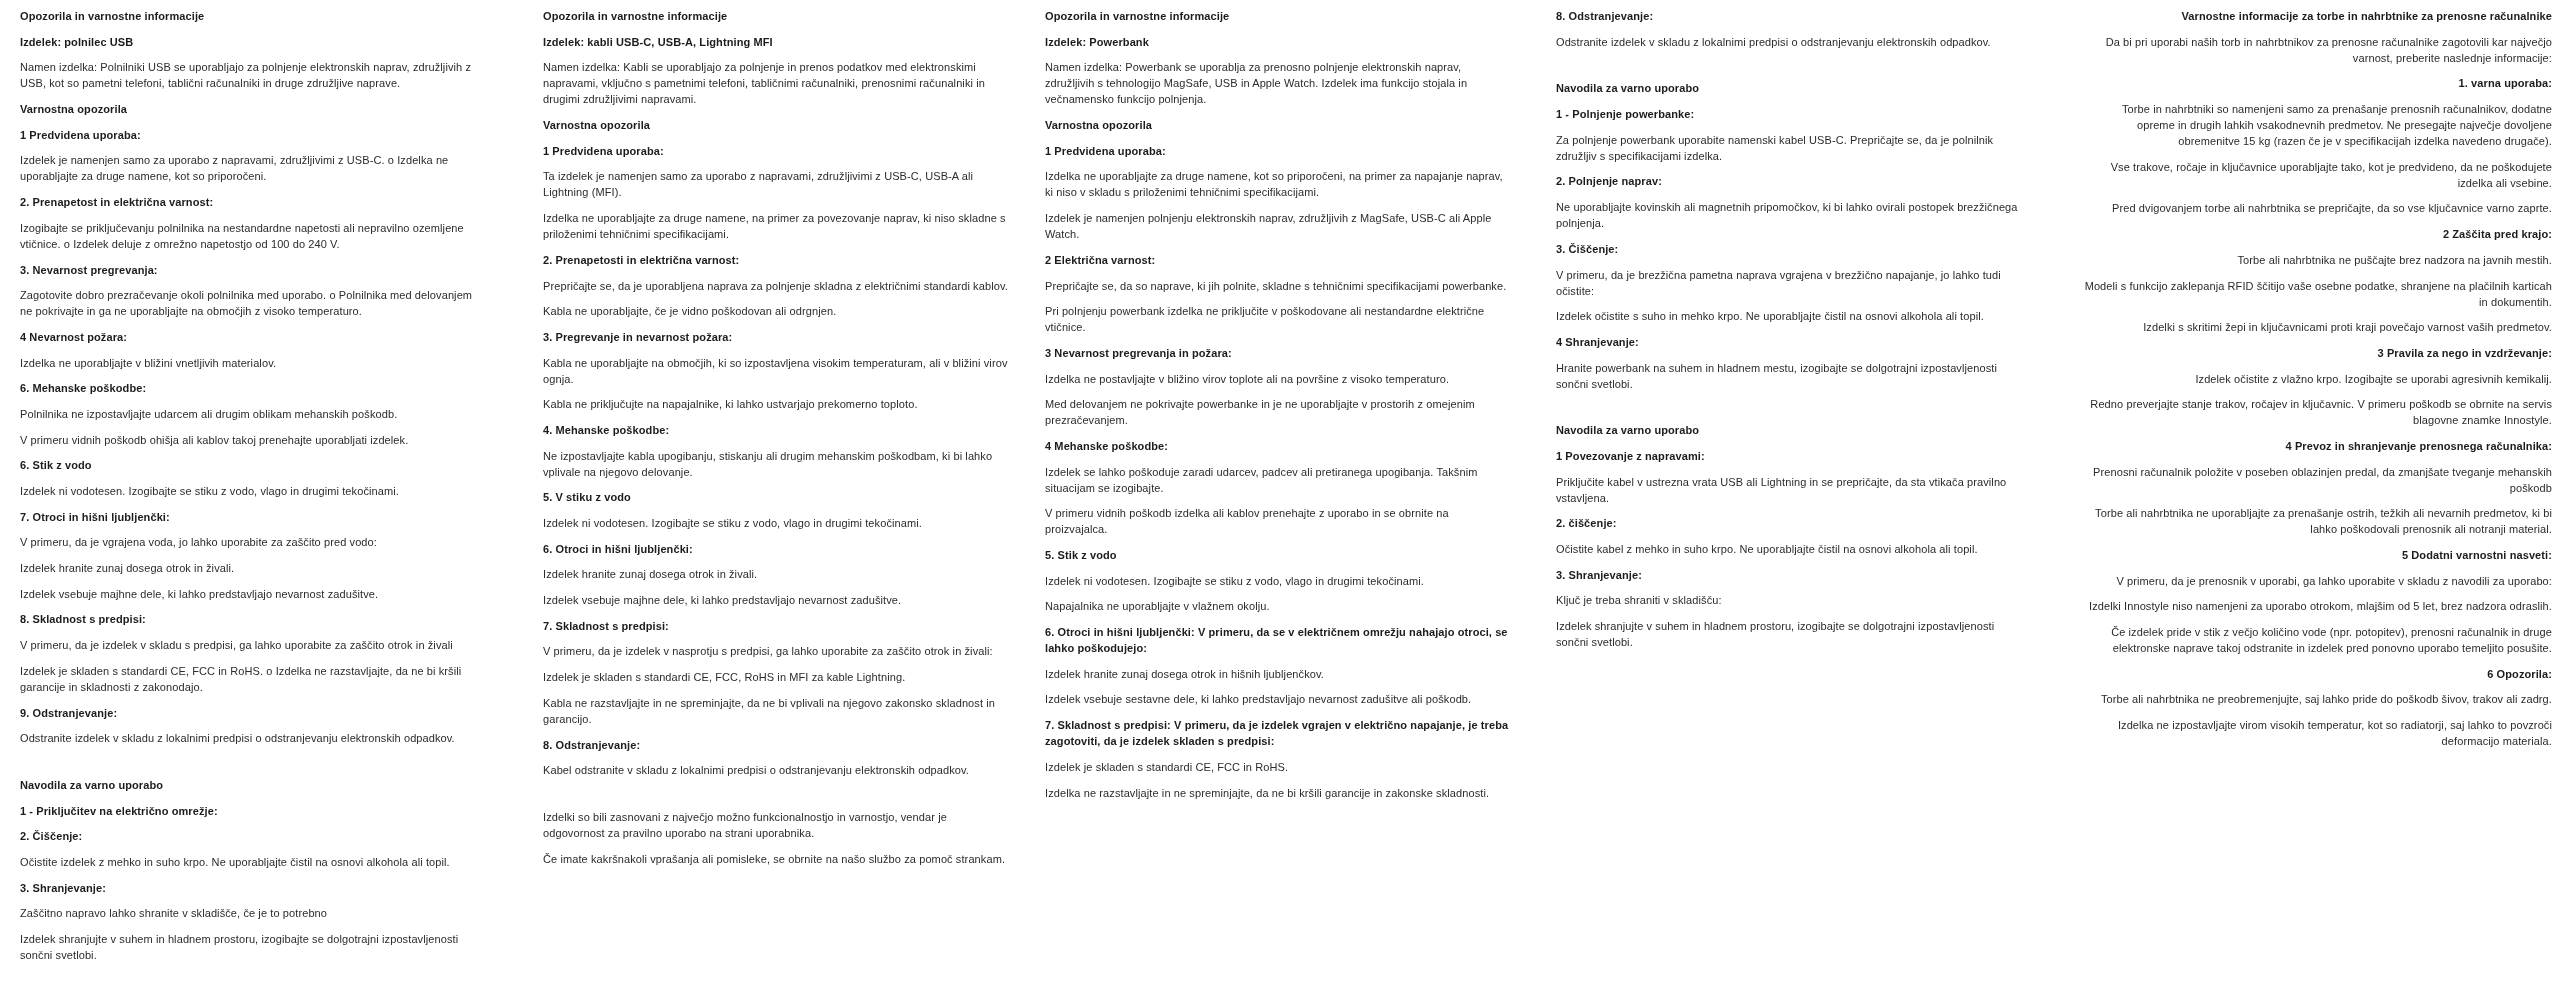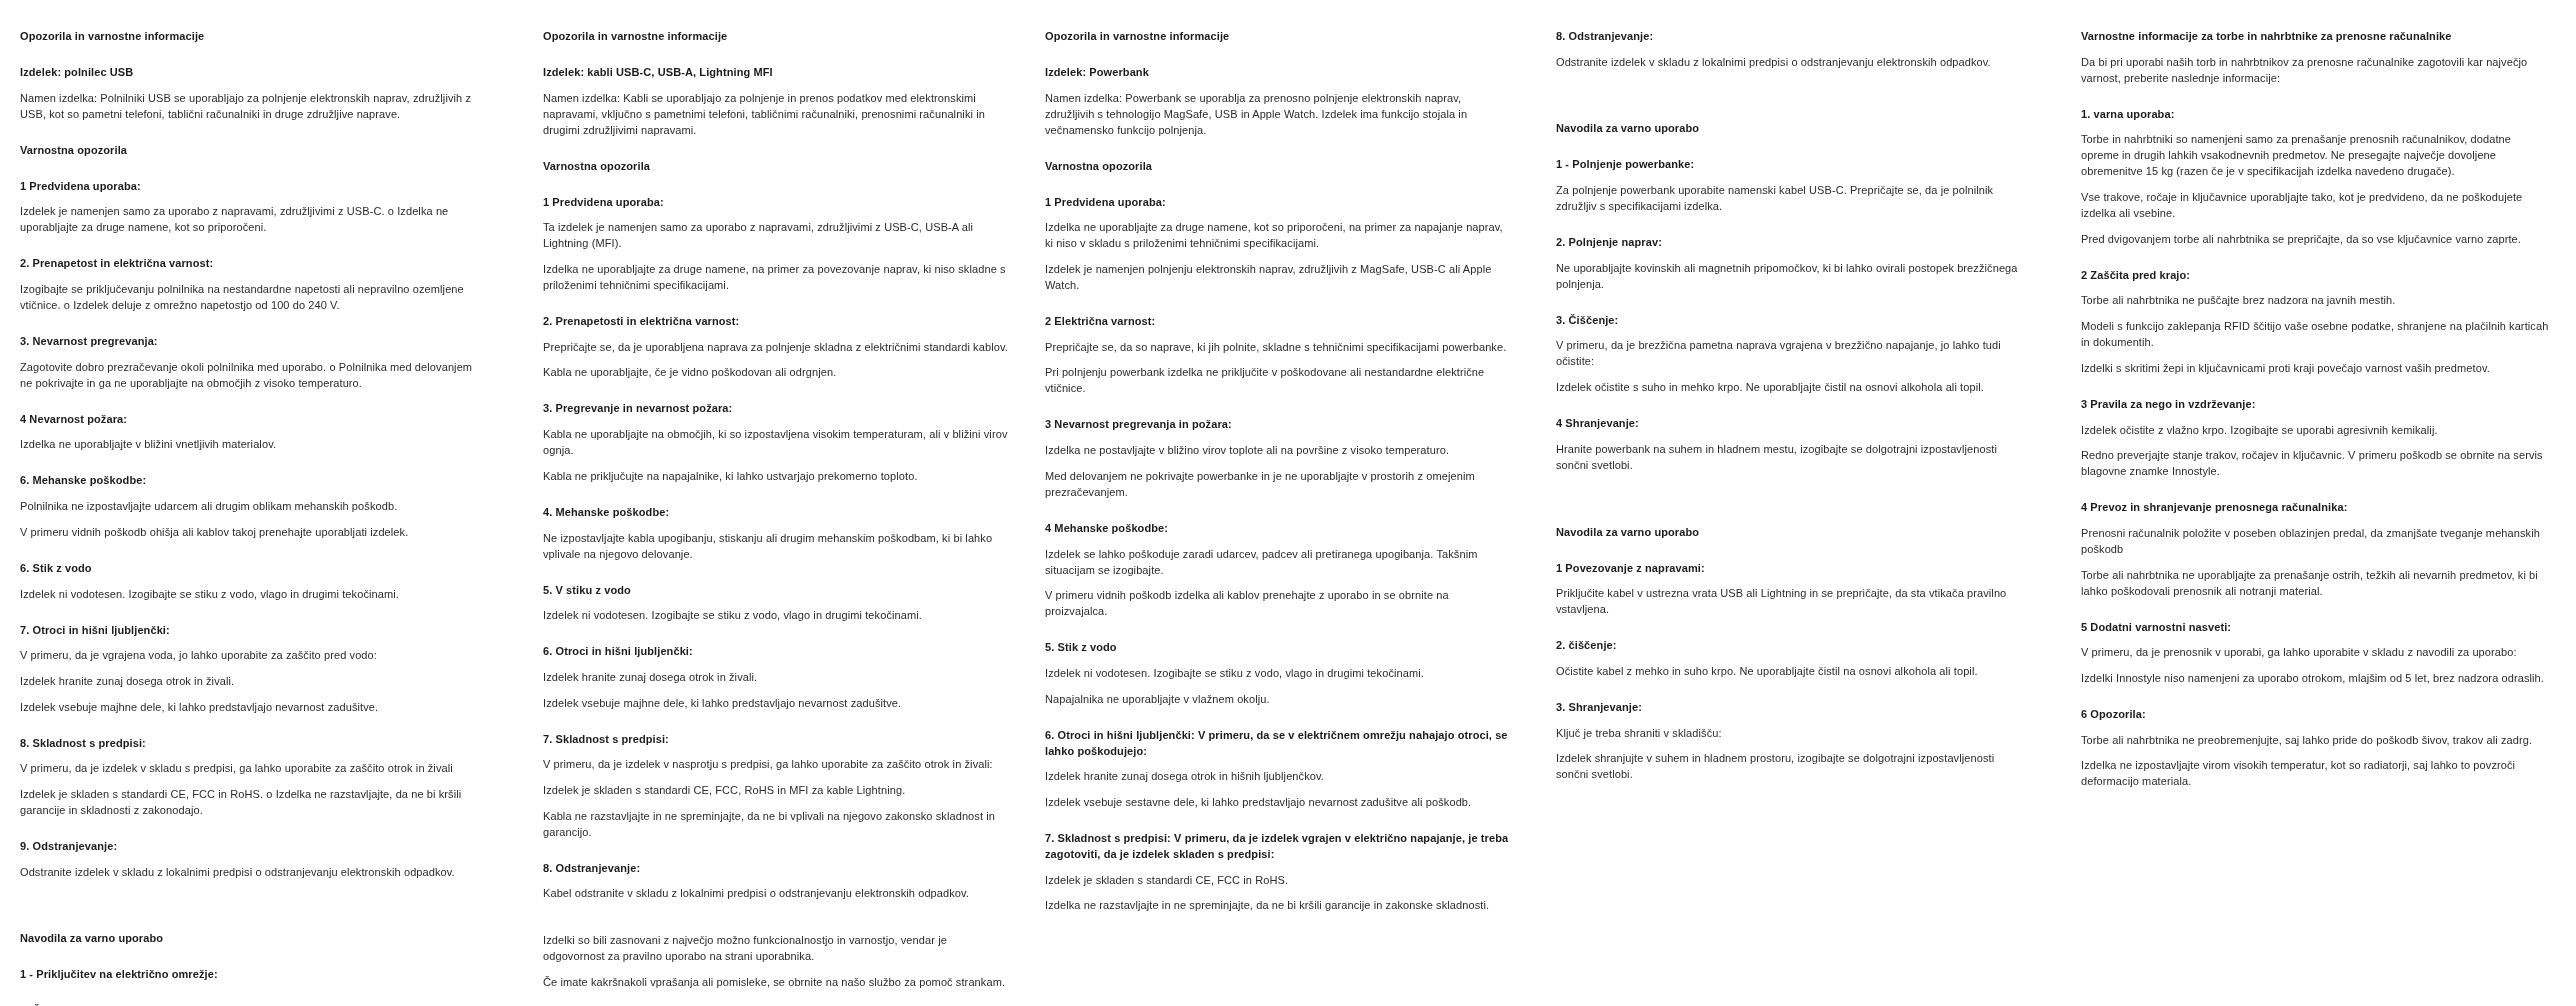--- a/index.html
+++ b/index.html
@@ -21,32 +21,31 @@
   }
   .col {
     position: absolute;
     top: 8px;
     width: 467px;
   }
   .col-0 { left: 20px; }
   .col-1 { left: 543px; }
   .col-2 { left: 1045px; }
   .col-3 { left: 1556px; }
-  .col-4 { left: 2081px; width: 471px; }
+  .col-4 { left: 2081px; width: 471px; text-align: right; }
   .blk {
     margin: 0 0 9.7px 0;
     font-size: 11px;
     line-height: 16px;
     color: #2b2b2b;
     letter-spacing: 0.1px;
   }
   .blk.h {
     font-weight: 700;
     color: #1c1c1c;
-    margin-top: 20px;
   }
   .blk.gap {
     height: 21px;
     margin: 0;
   }
 </style>
 </head>
 <body>
 
 <main class="doc">
@@ -181,18 +180,19 @@
       <p class="blk">Izdelki s skritimi žepi in ključavnicami proti kraji povečajo varnost vaših predmetov.</p>
       <p class="blk h">3 Pravila za nego in vzdrževanje:</p>
       <p class="blk">Izdelek očistite z vlažno krpo. Izogibajte se uporabi agresivnih kemikalij.</p>
       <p class="blk">Redno preverjajte stanje trakov, ročajev in ključavnic. V primeru poškodb se obrnite na servis blagovne znamke Innostyle.</p>
       <p class="blk h">4 Prevoz in shranjevanje prenosnega računalnika:</p>
       <p class="blk">Prenosni računalnik položite v poseben oblazinjen predal, da zmanjšate tveganje mehanskih poškodb</p>
       <p class="blk">Torbe ali nahrbtnika ne uporabljajte za prenašanje ostrih, težkih ali nevarnih predmetov, ki bi lahko poškodovali prenosnik ali notranji material.</p>
       <p class="blk h">5 Dodatni varnostni nasveti:</p>
       <p class="blk">V primeru, da je prenosnik v uporabi, ga lahko uporabite v skladu z navodili za uporabo:</p>
       <p class="blk">Izdelki Innostyle niso namenjeni za uporabo otrokom, mlajšim od 5 let, brez nadzora odraslih.</p>
+      <p class="blk">Če izdelek pride v stik z večjo količino vode (npr. potopitev), prenosni računalnik in druge elektronske naprave takoj odstranite in izdelek pred ponovno uporabo temeljito posušite.</p>
       <p class="blk h">6 Opozorila:</p>
       <p class="blk">Torbe ali nahrbtnika ne preobremenjujte, saj lahko pride do poškodb šivov, trakov ali zadrg.</p>
       <p class="blk">Izdelka ne izpostavljajte virom visokih temperatur, kot so radiatorji, saj lahko to povzroči deformacijo materiala.</p>
     </section>
 </main>
 
 
 </body></html>

